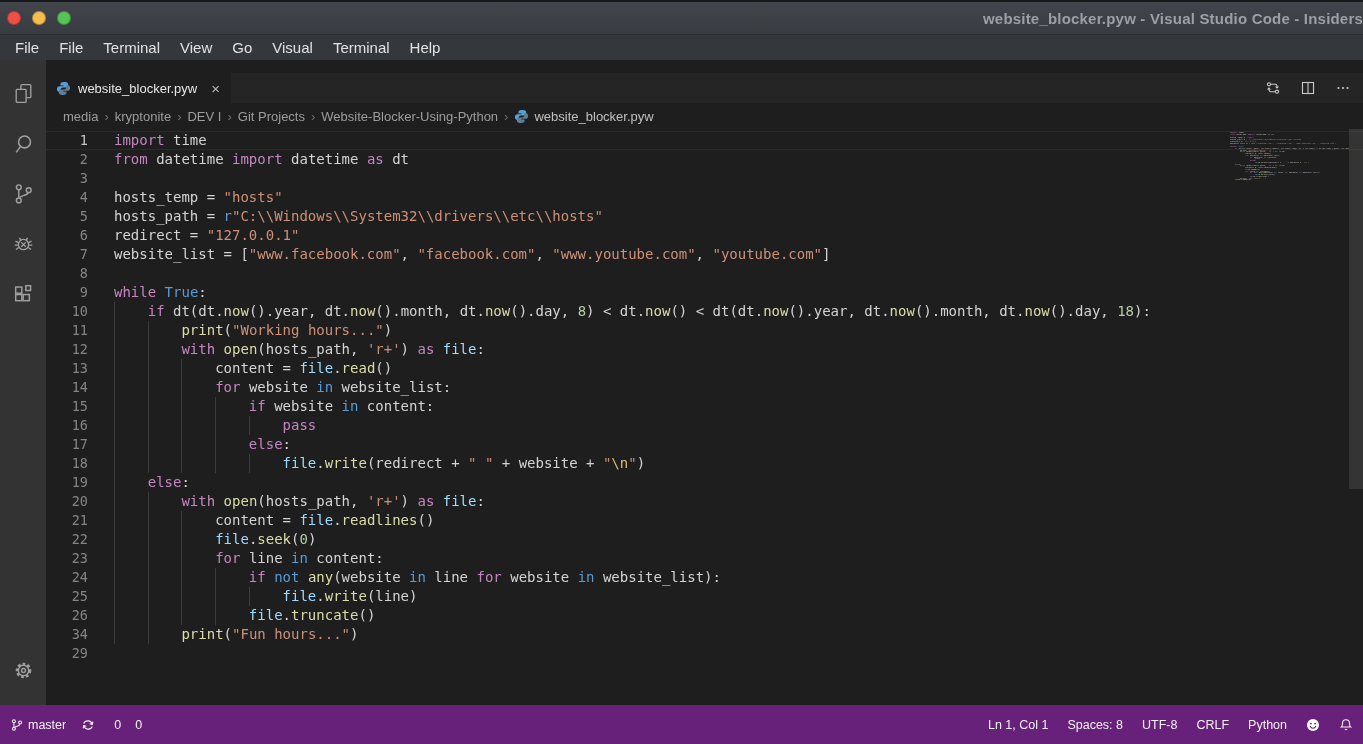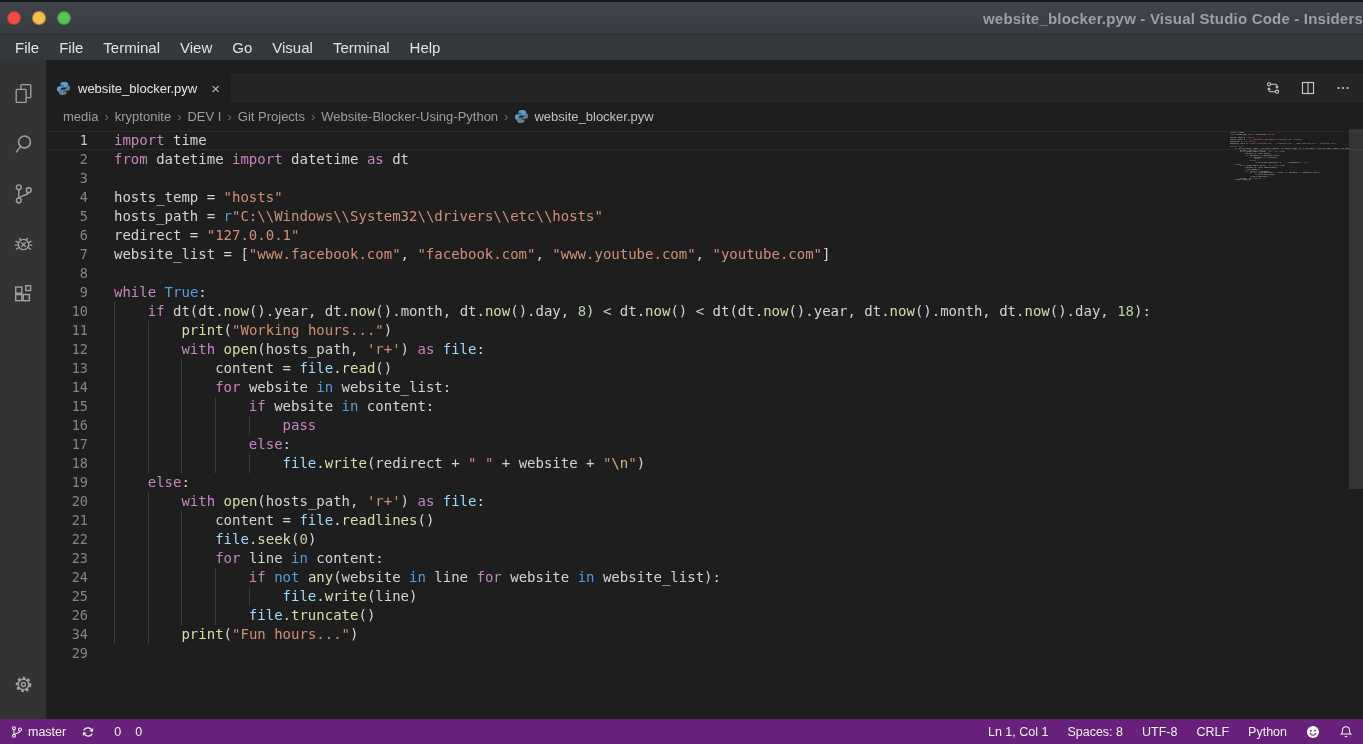--- a/index.html
+++ b/index.html
@@ -64,21 +64,21 @@
   .c-s{color:var(--tok_s,#ce9178);} .c-n{color:var(--tok_n,#b5cea8);}
   .c-v{color:var(--tok_v,#9cdcfe);} .c-e{color:var(--tok_e,#d7ba7d);}
 
   .minimap { position:absolute; top:3px; right:14px; width:119px; overflow:hidden;
              pointer-events:none; opacity:.95; }
   .mline { height:1.75px; line-height:1.75px; font-size:2.1px; white-space:pre; overflow:hidden; }
   .vscrollbar { position:absolute; top:0; right:0; width:14px; height:360px;
                 background:rgba(121,121,121,.25); }
 
   
-  .statusbar { height:25px; background:var(--statusbar_bg,#68217A); color:#f2f2f2;
+  .statusbar { height:39px; background:var(--statusbar_bg,#68217A); color:#f2f2f2;
                display:flex; align-items:center; font-size:12.5px; padding:0 10px; flex:0 0 auto; }
   .sb-left { display:flex; align-items:center; gap:15px; }
   .sb-right { margin-left:auto; display:flex; align-items:center; gap:19px; }
   .sb-item { display:inline-flex; align-items:center; gap:4px; cursor:default; }
   .sb-item svg { width:14px; height:14px; display:block; }
   .problems { display:inline-flex; align-items:center; gap:4px; }
 </style>
 </head>
 <body>
 

